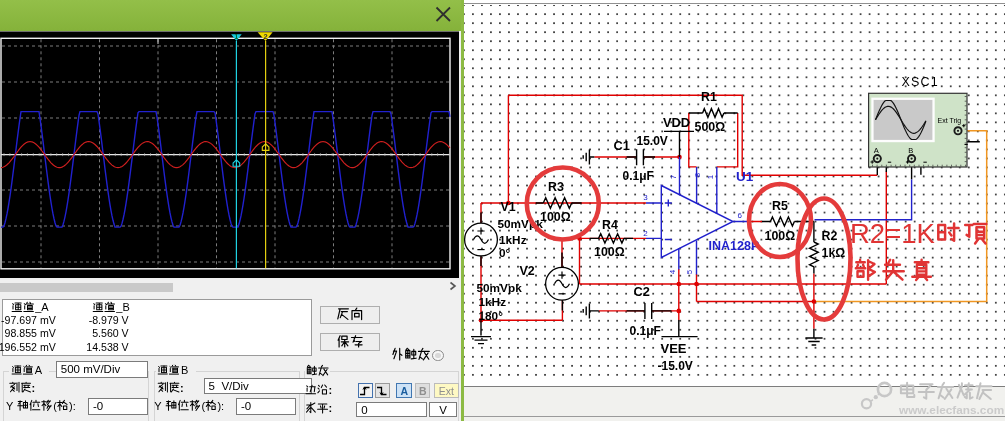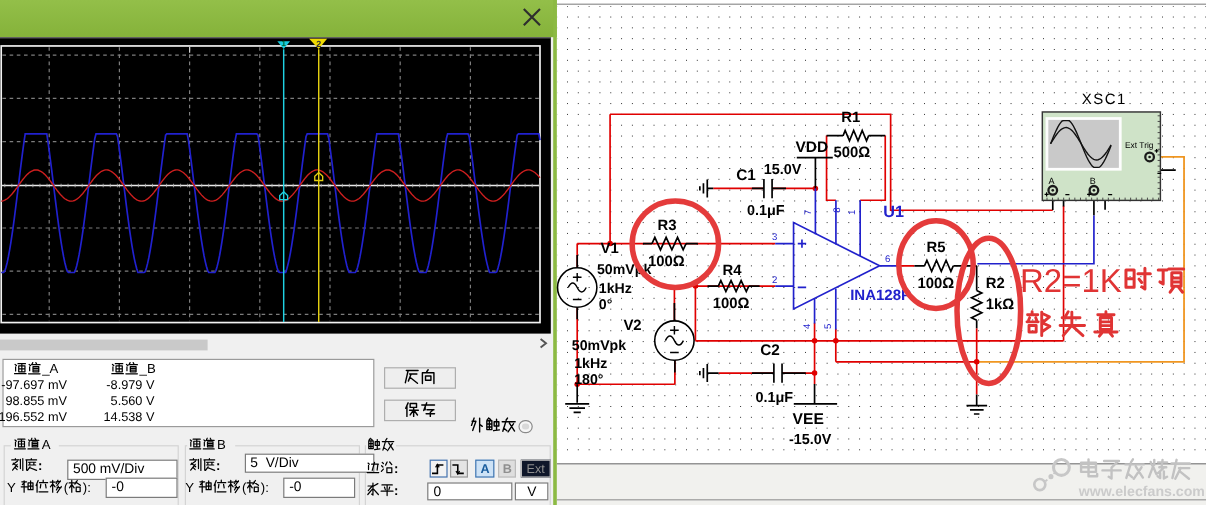--- a/index.html
+++ b/index.html
@@ -21,32 +21,32 @@
 #btn1{left:320px;top:305.5px;width:60.2px;height:18px}
 #btn2{left:320px;top:333px;width:60.2px;height:17.5px}
 #radio{left:432.3px;top:349.8px;width:11.4px;height:11.4px;border-radius:50%;border:1.4px solid #8a8a8a;background:#f6f6f6}
 #radioin{left:435.4px;top:352.9px;width:5.2px;height:5.2px;border-radius:50%;background:#d9d9d9}
 .grp{border:1px solid #d4d4d4;background:transparent}
 #grpA{left:2.6px;top:370.5px;width:146.9px;height:55px}
 #grpB{left:154px;top:370.5px;width:146.4px;height:55px}
 #grpT{left:303.8px;top:370.5px;width:155px;height:55px}
 .lblbg{background:#f0f0f0;height:12px}
 .inp{background:#fff;border:1px solid #7b7b7b;font-size:11.5px;color:#000;line-height:14.5px;padding-left:4px}
-#inA1{left:55.8px;top:383px;width:92px;height:16.6px}
+#inA1{left:55.8px;top:361px;width:92px;height:16.6px}
 #inA2{left:88px;top:398.4px;width:59.8px;height:16.4px}
 #inB1{left:203.6px;top:377.8px;width:108px;height:16.6px}
 #inB2{left:236px;top:398.4px;width:59.6px;height:16.4px}
 #inT1{left:356.3px;top:402.1px;width:70.9px;height:15px}
 #inTV{left:429.3px;top:402.1px;width:27.8px;height:15px;padding-left:9px}
 .ebtn{font-size:10.5px;text-align:center;line-height:14px}
 #eb1{left:357.8px;top:383.3px;width:15.5px;height:15px;background:#f2f2f2;border:1.2px solid #4472ae}
 #eb2{left:374.8px;top:383.3px;width:15.6px;height:15px;background:#e4e4e4;border:1px solid #9a9a9a}
 #ebA{left:396.4px;top:383.3px;width:15.8px;height:15px;background:#cde2f6;border:1.2px solid #4177b1;color:#1a5d9e;font-weight:bold}
 #ebB{left:415.2px;top:383.3px;width:15px;height:15px;background:#dedede;border:1px solid #bbb;color:#8f8f8f;font-weight:bold}
-#ebE{left:434.1px;top:383.3px;width:24.5px;height:15px;background:#0f172a;border:1px solid #bbb;color:#8f8f8f}
+#ebE{left:434.1px;top:383.3px;width:24.5px;height:15px;background:#fef9c3;border:1px solid #bbb;color:#8f8f8f}
 #ov{position:absolute;left:0;top:0}
 </style></head><body>
 <div id="pg">
 <div class="abs" id="circ"></div>
 <div class="abs" id="topline"></div>
 <div class="abs" id="dots"></div>
 <div class="abs" id="strip"></div>
 <div class="abs" id="stripline"></div>
 <div class="abs" id="scopewin"></div>
 <div class="abs" id="title"></div>

